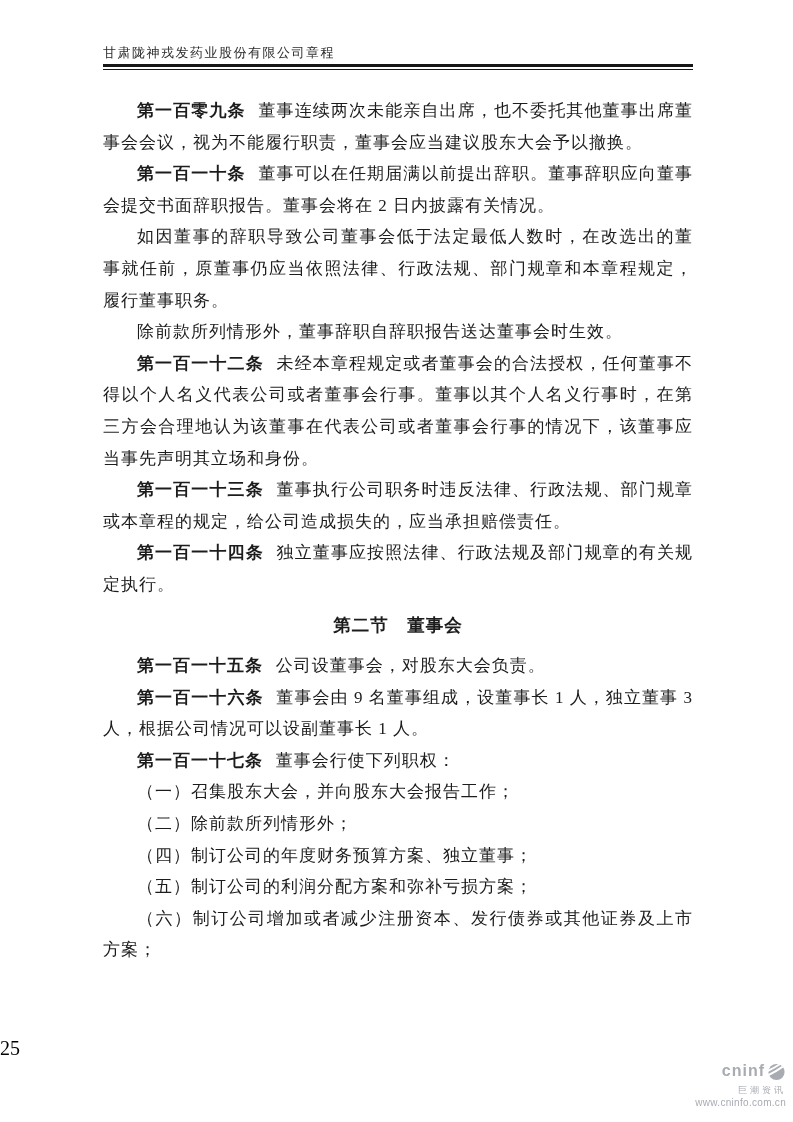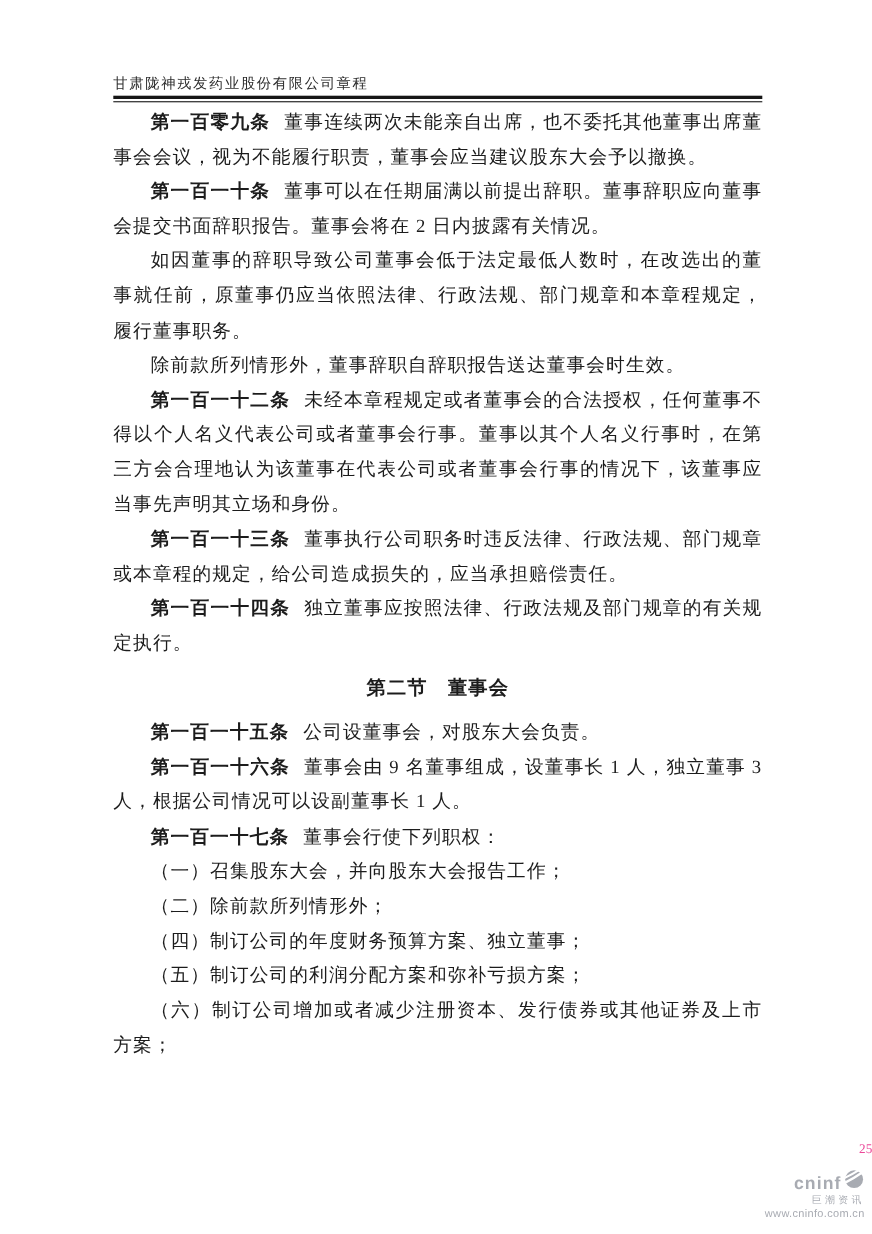--- a/index.html
+++ b/index.html
@@ -2,21 +2,21 @@
 <html><head>
 <meta charset="utf-8">
 <style>
   html,body{margin:0;padding:0;}
   body{
     width:793px;height:1122px;background:#ffffff;position:relative;overflow:hidden;
     font-family:"Liberation Serif","DejaVu Serif",serif;color:#1c1c1c;
   }
   .page-header{position:absolute;top:0;left:103px;right:100px;}
   .header-title{
-    padding-top:67px;font-size:13px;line-height:17px;color:#2c2c2c;letter-spacing:1.5px;
+    padding-top:44px;font-size:13px;line-height:17px;color:#2c2c2c;letter-spacing:1.5px;
   }
   .header-rule{
     margin-top:3px;height:2px;
     border-top:3px solid #161616;border-bottom:1px solid #161616;
   }
   .doc-content{
     position:absolute;top:95px;left:103px;width:590px;
     font-size:17px;line-height:31.6px;letter-spacing:1px;text-align:justify;
   }
   .para{margin:0;text-indent:2em;}
@@ -24,29 +24,29 @@
     font-family:"Liberation Sans","DejaVu Sans",sans-serif;
     font-weight:bold;margin-right:0.75em;
   }
   .article-num:empty{margin:0;display:none;}
   .section-heading{
     margin:9px 0 9px;text-align:center;text-indent:0;
     font-family:"Liberation Sans","DejaVu Sans",sans-serif;
     font-weight:bold;font-size:17.5px;
   }
   .page-number{
-    position:absolute;top:1037px;left:0;width:100%;text-align:right;
-    font-size:12px;color:#ec4899;
+    position:absolute;top:1037px;left:0;width:100%;text-align:left;
+    font-size:20px;color:#000000;
   }
   .site-logo{
     position:absolute;top:1063px;right:7px;text-align:right;
     font-family:"Liberation Sans","DejaVu Sans",sans-serif;color:#a8abb2;
     line-height:1;
   }
-  .logo-row{display:flex;align-items:flex-end;justify-content:flex-end;gap:2px;}
+  .logo-row{display:flex;align-items:flex-start;justify-content:flex-end;gap:2px;}
   .logo-brand{font-size:16px;font-weight:bold;letter-spacing:1px;}
   .logo-cn{font-size:9px;letter-spacing:3px;margin-top:2px;}
   .logo-url{font-size:10px;letter-spacing:0.3px;margin-top:3px;}
 </style>
 </head>
 <body>
 
 <div class="page-header">
   <div class="header-title">甘肃陇神戎发药业股份有限公司章程</div>
   <div class="header-rule"></div>

